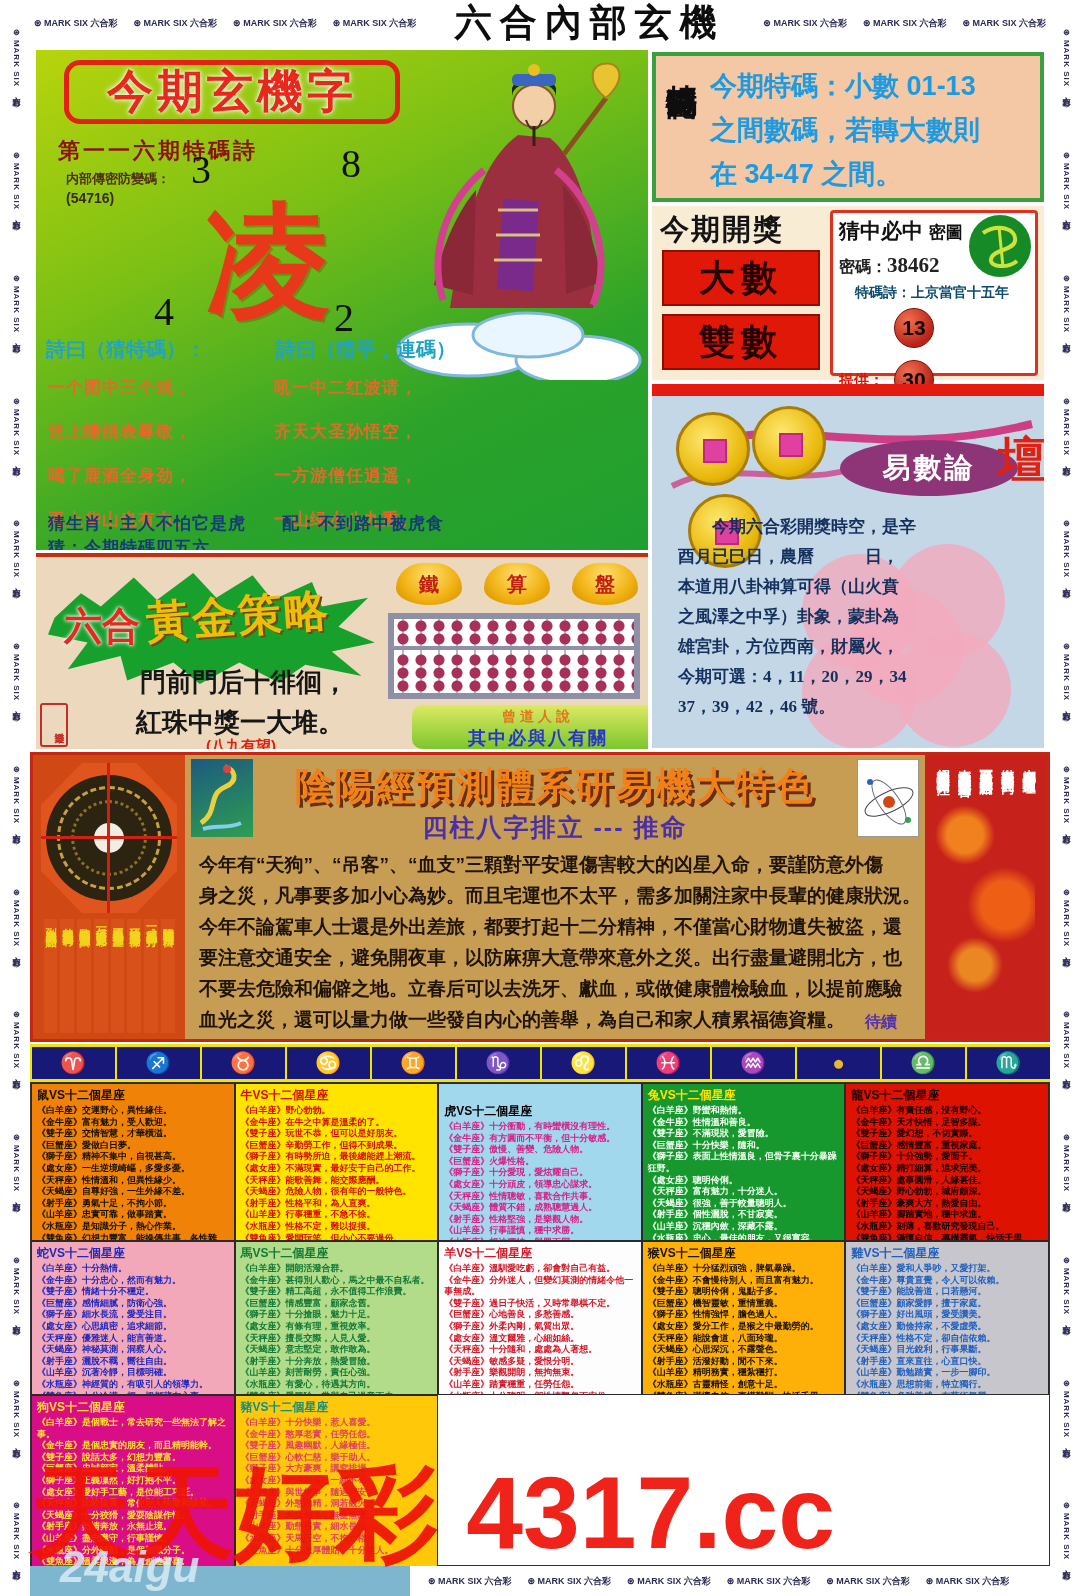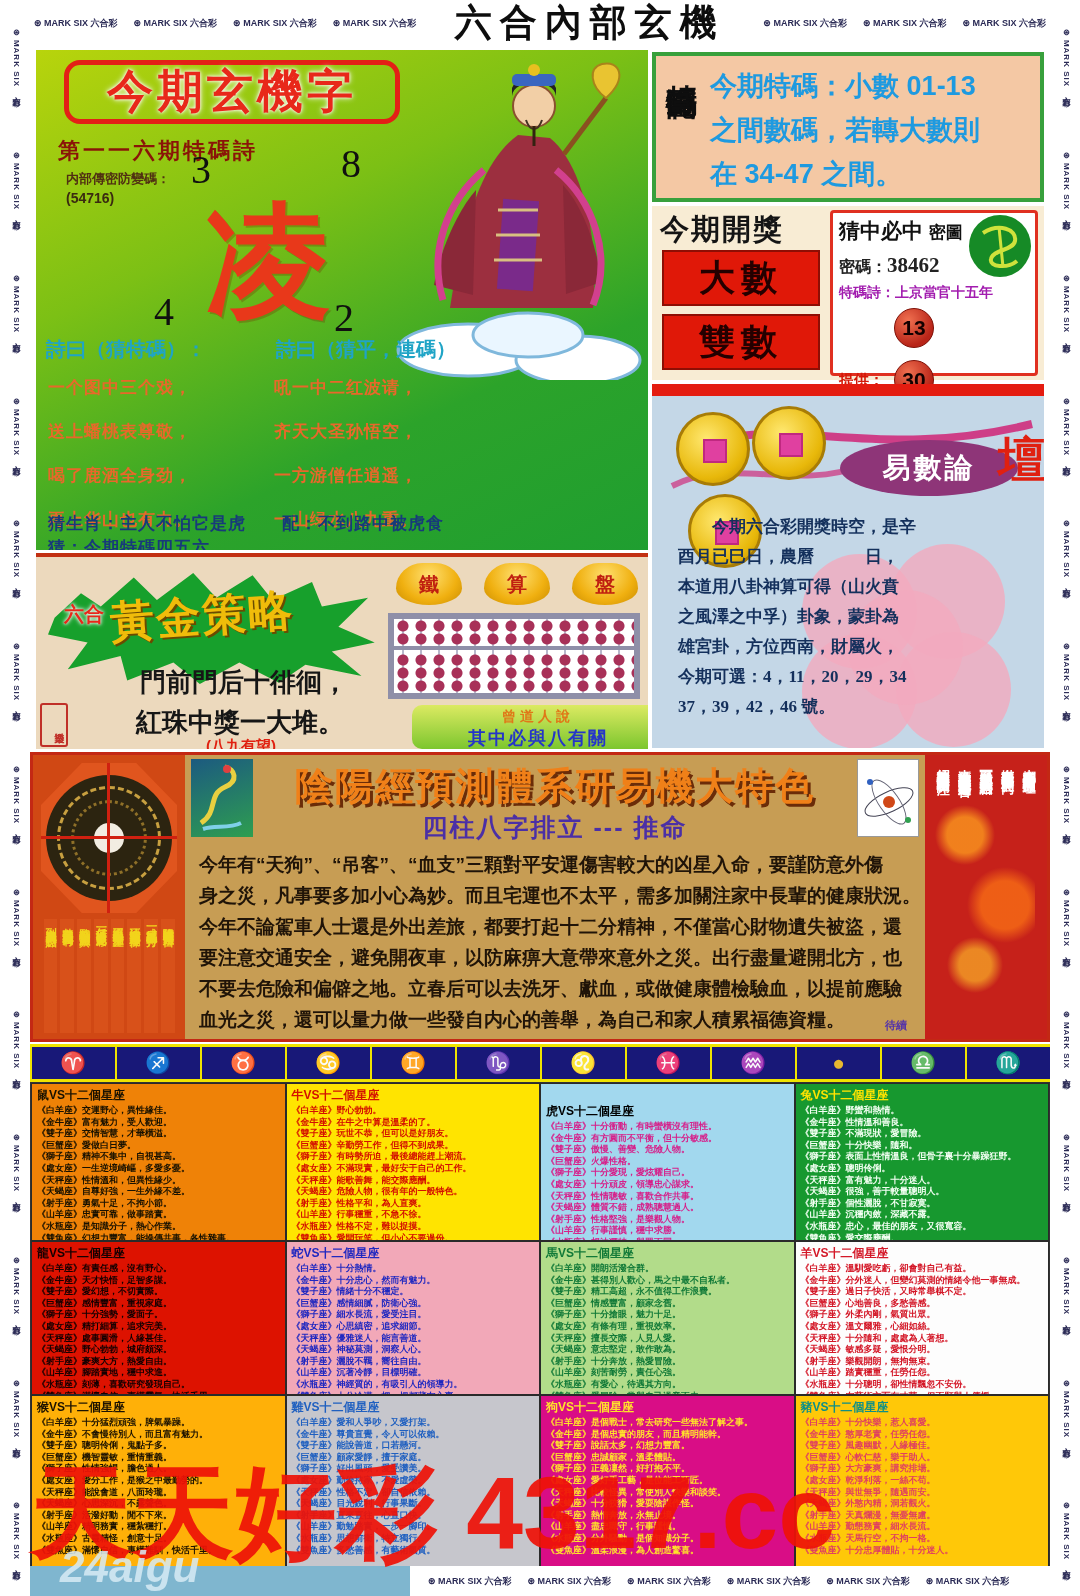--- a/index.html
+++ b/index.html
@@ -30,21 +30,21 @@
   .corner-num{position:absolute;font-family:"Liberation Serif",serif;font-size:40px;color:#101010;}
   .big-char{position:absolute;left:170px;top:130px;font-family:"Liberation Serif",serif;font-size:125px;font-weight:900;color:#e8381a;text-shadow:2px 2px 0 rgba(120,20,0,.25);}
   .poem-title{position:absolute;font-size:20px;font-weight:900;color:#1fa4c6;white-space:nowrap;}
   .verse-col{position:absolute;font-size:17px;font-weight:900;color:#e8682a;line-height:44px;white-space:nowrap;letter-spacing:1px;}
   .gp-hint{position:absolute;font-size:17px;font-weight:900;color:#173a7a;white-space:nowrap;letter-spacing:1px;}
 
   
   .strategy-panel{left:6px;top:507px;width:612px;height:196px;background:#ecd9bd;overflow:hidden;border-top:4px solid #c23012;}
   .burst{position:absolute;left:12px;top:16px;width:330px;height:112px;background:#17a02c;clip-path:polygon(2% 40%,10% 18%,16% 30%,26% 4%,33% 24%,44% 0%,51% 22%,62% 2%,68% 24%,80% 8%,83% 30%,97% 22%,88% 48%,99% 62%,86% 70%,95% 92%,78% 82%,70% 98%,58% 80%,46% 99%,38% 80%,24% 96%,22% 74%,6% 86%,12% 62%,0% 55%);}
   .burst-inner{position:absolute;left:28px;top:30px;display:flex;align-items:flex-start;gap:6px;}
-  .burst-prefix{font-size:20px;font-weight:900;color:#e8281a;text-shadow:0 0 3px #fff,0 0 5px #fff;margin-top:14px;}
+  .burst-prefix{font-size:38px;font-weight:900;color:#e8281a;text-shadow:0 0 3px #fff,0 0 5px #fff;margin-top:14px;}
   .burst-gold{font-size:44px;font-weight:900;color:#f0bc0a;text-shadow:2px 2px 0 #6b4a00;transform:rotate(-4deg);letter-spacing:2px;}
   .strat-line1{position:absolute;left:104px;top:108px;font-size:26px;font-weight:900;color:#161616;}
   .strat-line2{position:absolute;left:100px;top:148px;font-size:26px;font-weight:900;color:#161616;}
   .strat-note{position:absolute;left:170px;top:180px;font-size:15px;font-weight:900;color:#e02010;}
   .seal{position:absolute;left:4px;top:146px;width:28px;height:44px;border:2px solid #c03028;color:#c03028;font-size:10px;writing-mode:vertical-rl;text-align:center;font-weight:bold;border-radius:3px;}
   .ingot-row{position:absolute;left:360px;top:6px;display:flex;gap:22px;}
   .ingot{width:66px;height:42px;background:radial-gradient(ellipse at 50% 30%,#ffe070 0%,#f0b010 60%,#c88a00 100%);border-radius:40% 40% 50% 50%/60% 60% 40% 40%;display:flex;align-items:center;justify-content:center;}
   .ingot span{font-size:20px;font-weight:900;color:#c02010;}
   .abacus{position:absolute;left:352px;top:56px;width:252px;height:86px;border:6px solid #8f8fa8;background:
       repeating-linear-gradient(90deg,transparent 0 8px,#b8b8cc 8px 10px,transparent 10px 18px),#ffffff;}
@@ -66,21 +66,21 @@
   .draw-panel{left:622px;top:160px;width:392px;height:174px;background:#f8ecd4;}
   .draw-title{position:absolute;left:8px;top:4px;font-size:29px;font-weight:900;color:#141414;letter-spacing:2px;}
   .red-box{position:absolute;left:10px;width:158px;height:56px;background:#e01808;border:2px solid #8e0e04;display:flex;align-items:center;justify-content:center;}
   .red-box span{font-size:36px;font-weight:900;color:#240000;letter-spacing:6px;}
   .draw-right{position:absolute;left:178px;top:4px;width:208px;height:166px;background:#ffffff;border:3px solid #e03020;border-radius:4px;padding:4px 6px;}
   .dr-row1{font-size:21px;font-weight:900;color:#111;}
   .dr-row1 .mi{font-size:17px;}
   .green-circle{position:absolute;right:4px;top:2px;width:62px;height:62px;border-radius:50%;background:#168a26;}
   .dr-code{margin-top:8px;font-size:16px;font-weight:900;color:#222;}
   .dr-code b{font-size:21px;font-family:"Liberation Serif",serif;}
-  .dr-poem{margin-top:6px;font-size:14px;font-weight:900;color:#a21caf;}
+  .dr-poem{margin-top:6px;font-size:14px;font-weight:900;color:#0c4a6e;margin-left:16px;}
   .dr-provide{margin-top:6px;display:flex;align-items:center;gap:10px;}
   .dr-provide .lab{font-size:15px;font-weight:900;color:#d41808;}
   .ball{width:40px;height:40px;border-radius:50%;background:radial-gradient(circle at 35% 30%,#f07050,#b82418 70%);border:1px solid #7e0e04;color:#120000;font-size:21px;font-weight:900;display:flex;align-items:center;justify-content:center;}
 
   
   .forum-panel{left:622px;top:338px;width:392px;height:364px;background:#c4d7e7;overflow:hidden;}
   .forum-bar{position:absolute;left:0;top:0;width:100%;height:12px;background:#e41c10;}
   .coin{position:absolute;width:74px;height:74px;border-radius:50%;background:radial-gradient(circle at 40% 35%,#ffe870,#e8b80a 65%,#b88800);border:3px solid #a87c06;}
   .coin::after{content:"";position:absolute;left:24px;top:24px;width:20px;height:20px;background:#e040a0;border:2px solid #c02880;}
   .forum-ellipse{position:absolute;left:188px;top:56px;width:178px;height:56px;background:#8e3578;border-radius:50%;display:flex;align-items:center;justify-content:center;}
@@ -101,36 +101,36 @@
   .compass .cy{position:absolute;left:66px;top:0;width:3px;height:150px;background:#d02010;}
   .compass-cols{position:absolute;left:4px;top:164px;width:144px;height:116px;display:flex;flex-direction:row-reverse;justify-content:center;gap:3px;overflow:hidden;}
   .ctcol{writing-mode:vertical-rl;font-size:11px;font-weight:bold;color:#f2d41c;background:rgba(224,90,32,.5);line-height:1.25;letter-spacing:1px;height:114px;overflow:hidden;}
 
   .yinyang-panel{position:absolute;left:152px;top:0;width:740px;height:284px;overflow:hidden;}
   .dragon-tile{position:absolute;left:6px;top:4px;width:62px;height:78px;background:linear-gradient(160deg,#1c5a80,#2e9e50);}
   .diagram-tile{position:absolute;right:6px;top:4px;width:62px;height:78px;background:#ffffff;border:1px solid #999;}
   .yy-title{position:absolute;left:0;top:6px;width:100%;text-align:center;font-size:38px;font-weight:900;color:#f08018;letter-spacing:2px;text-shadow:3px 3px 0 #6b2c08;white-space:nowrap;}
   .yy-sub{position:absolute;left:0;top:56px;width:100%;text-align:center;font-size:25px;font-weight:900;color:#4b2fa6;letter-spacing:2px;}
   .yy-par{position:absolute;left:14px;top:94px;width:712px;font-size:19px;font-weight:bold;color:#201408;line-height:31px;white-space:nowrap;}
-  .yy-next{position:absolute;right:18px;bottom:6px;font-size:11px;font-weight:900;color:#5433a8;}
+  .yy-next{position:absolute;right:28px;bottom:6px;font-size:16px;font-weight:900;color:#5433a8;}
 
   .intro-panel{position:absolute;left:892px;top:0;width:122px;height:284px;background:#c6211a;overflow:hidden;}
   .intro-panel::before{content:"";position:absolute;left:10px;top:40px;width:100px;height:200px;background:
      radial-gradient(circle at 30% 20%,rgba(255,160,30,.75) 0 18px,rgba(0,0,0,0) 30px),
      radial-gradient(circle at 70% 55%,rgba(255,120,20,.7) 0 24px,rgba(0,0,0,0) 38px),
      radial-gradient(circle at 40% 85%,rgba(255,190,40,.65) 0 16px,rgba(0,0,0,0) 28px);}
   .intro-cols{position:absolute;left:2px;top:4px;width:118px;height:276px;display:flex;flex-direction:row-reverse;justify-content:center;gap:4px;}
   .iccol{writing-mode:vertical-rl;font-size:13px;font-weight:900;color:#ffffff;line-height:1.35;letter-spacing:1px;height:276px;overflow:hidden;position:relative;z-index:2;}
 
   
   .zstrip{left:0;top:998px;width:1020px;height:38px;background:#101080;display:flex;border-top:3px solid #f0e400;border-bottom:3px solid #f0e400;}
   .zicon{flex:1;border-left:2px solid #f0e400;display:flex;align-items:center;justify-content:center;font-size:21px;color:#e8b830;background:#181878;}
 
   
-  .zgrid{left:0;top:1036px;width:1020px;height:484px;display:grid;grid-template-columns:repeat(4,1fr);grid-template-rows:158px 154px 172px;border:1px solid #333;}
+  .zgrid{left:0;top:1036px;width:1020px;height:484px;display:grid;grid-template-columns:repeat(5,1fr);grid-template-rows:158px 154px 172px;border:1px solid #333;}
   .zcell{padding:3px 5px;overflow:hidden;border:1px solid #2a2a2a;}
   .zhead{font-size:12px;font-weight:900;margin-bottom:1px;}
   .zentry{font-size:9px;line-height:11.6px;font-weight:bold;}
   .zc0{background:#ef8207;color:#181100;}
   .zc1{background:#ffe400;color:#d41000;}
   .zc2{background:#a2d8ee;color:#d6208a;} .zc2 .zhead{color:#000000;margin-top:16px;}
   .zc3{background:#17982f;color:#f2fff2;} .zc3 .zhead{color:#ffe400;}
   .zc4{background:#dd1200;color:#140000;}
   .zc5{background:#f2a8b8;color:#2028c0;}
   .zc6{background:#b2dc8a;color:#127a38;}

